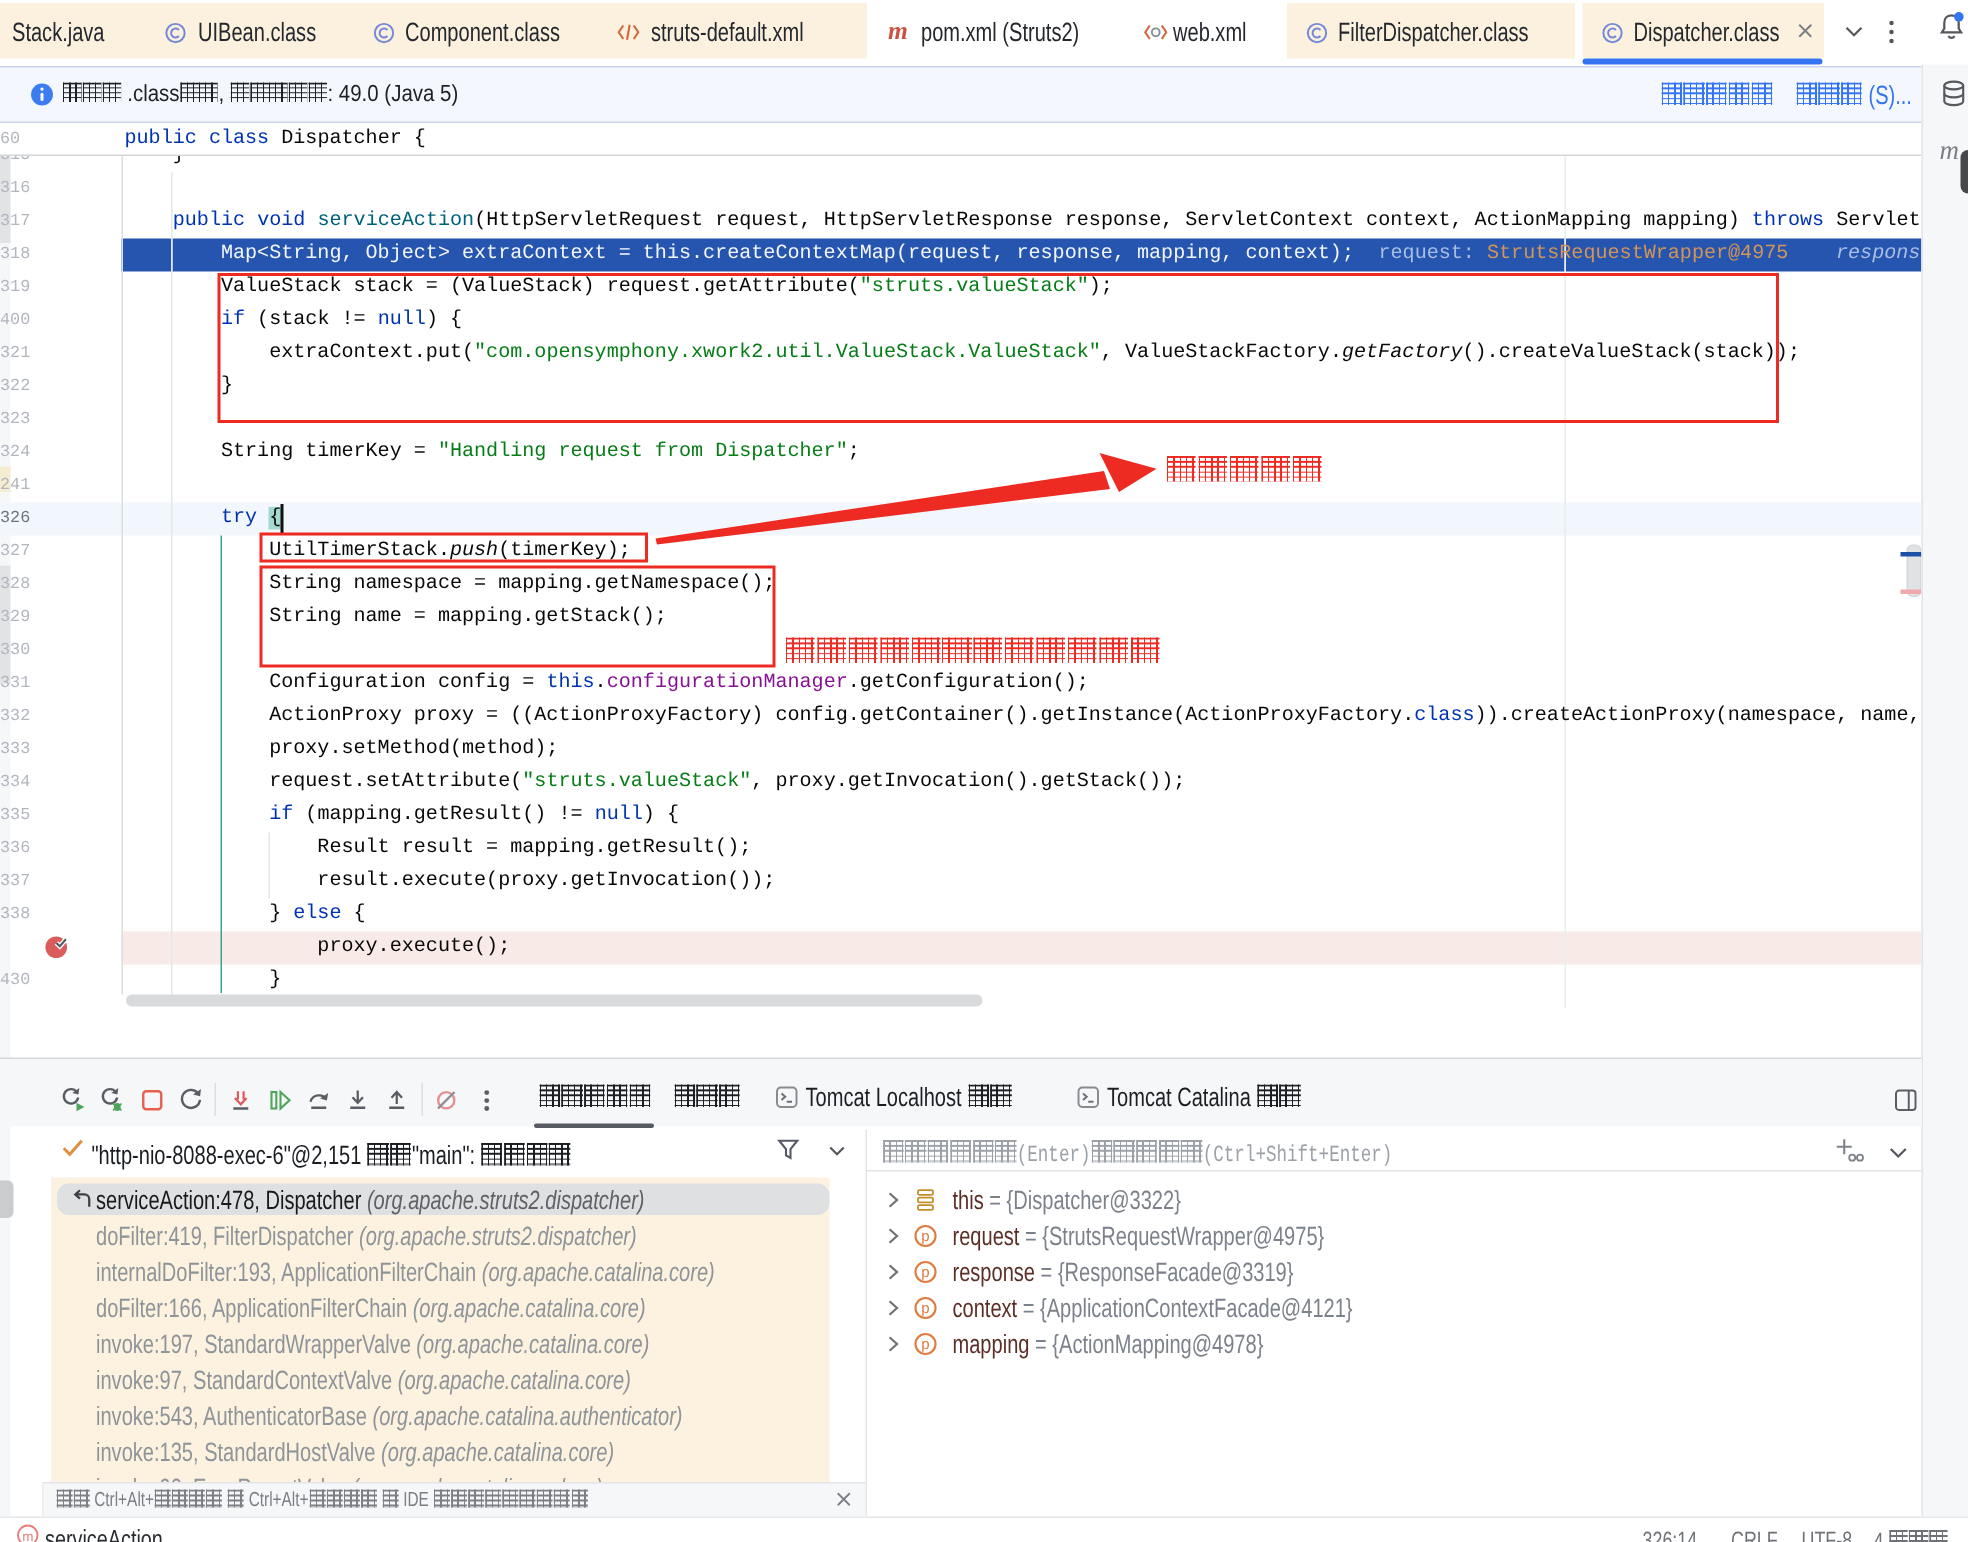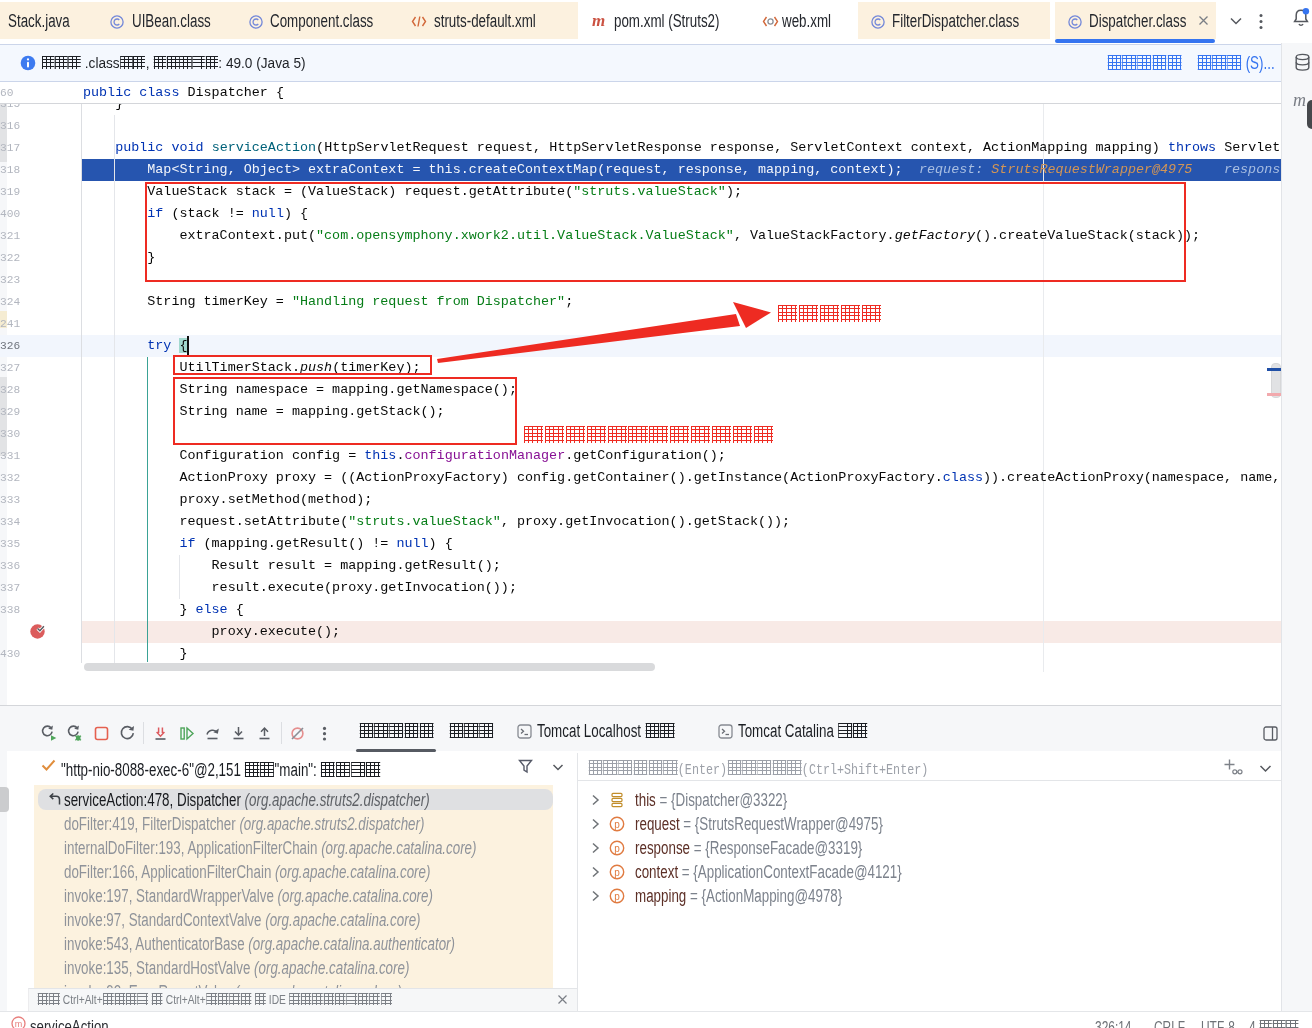--- a/index.html
+++ b/index.html
@@ -90,21 +90,21 @@
 <div class="num" style="top:533px">335</div>
 <div class="num" style="top:555px">336</div>
 <div class="num" style="top:577px">337</div>
 <div class="num" style="top:599px">338</div>
 <div class="num" style="top:643px">430</div>
 <svg class="abs" style="left:29px;top:623px" width="17" height="17" viewBox="0 0 17 17">
 <circle cx="8.5" cy="8.5" r="7.2" fill="#db5c5c"></circle>
 <path d="M8.6 5.6 L10.9 7.8 L14.9 3.2" stroke="#fff" stroke-width="3.2" fill="none"></path>
 <path d="M8.6 5.6 L10.9 7.8 L14.9 3.2" stroke="#55585e" stroke-width="1.4" fill="none"></path>
 </svg>
-<div class="codeline" style="left:919px;top:159px;font-style:italic"><span style="color:#a8bee2">request: </span><span style="color:#d29556">StrutsRequestWrapper@4975</span></div>
+<div class="codeline" style="left:919px;top:159px;"><span style="color:#a8bee2">request: </span><span style="color:#d29556">StrutsRequestWrapper@4975</span></div>
 <div class="codeline" style="left:1224px;top:159px;font-style:italic;width:57px;overflow:hidden"><span style="color:#a8bee2">response:</span></div>
 <div class="abs" style="left:0;top:104px;width:300px;height:11px;overflow:hidden">
       <div class="num" style="top:-11px">315</div>
       <div class="codeline" style="top:-11px;left:83px">    }</div>
     </div>
 <div class="abs" style="left:0;top:82px;width:1281px;height:22px;background:#fff;border-bottom:1px solid #d4d6da">
       <div class="num" style="top:0">60</div>
       <div class="codeline" style="top:0"><span class="kw">public</span> <span class="kw">class</span> Dispatcher {</div>
     </div>
 <div class="abs" style="left:84px;top:663px;width:571px;height:8px;background:#d9dadc;border-radius:4px"></div>

